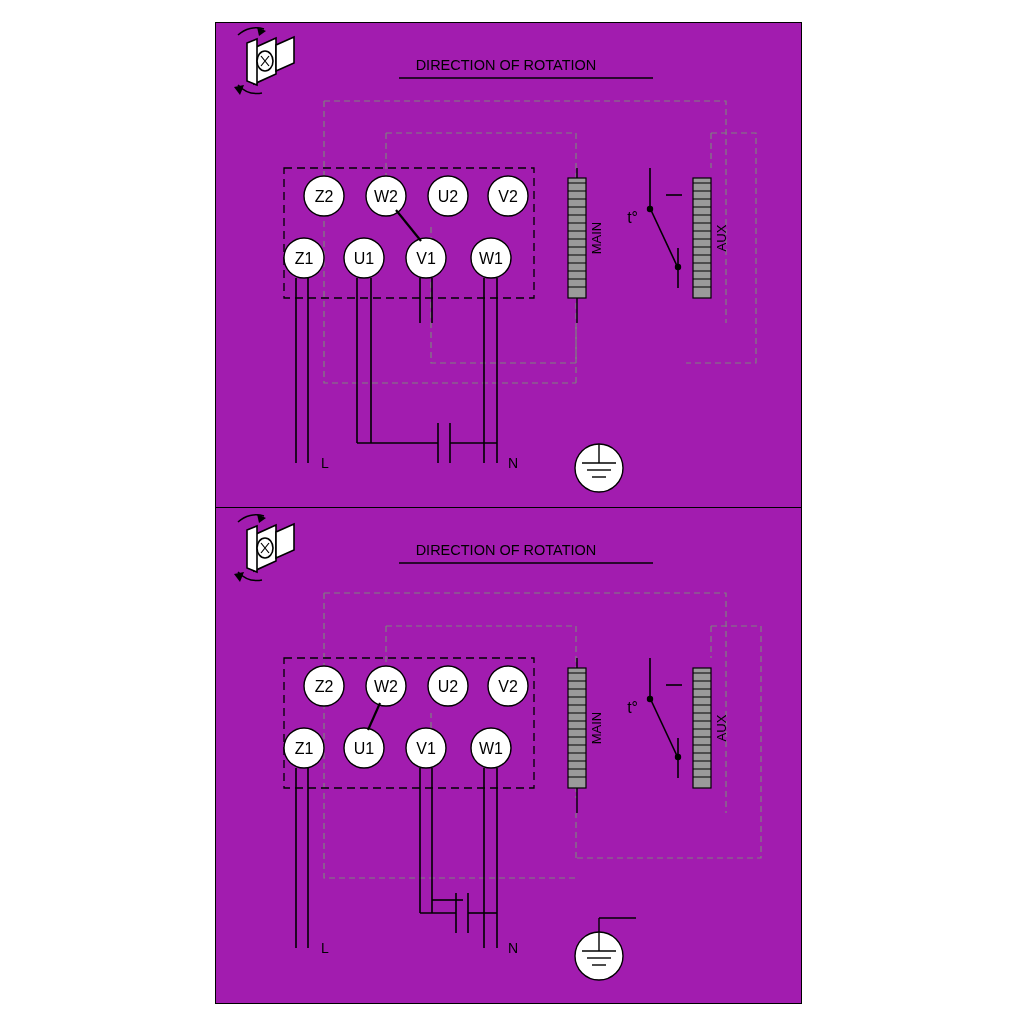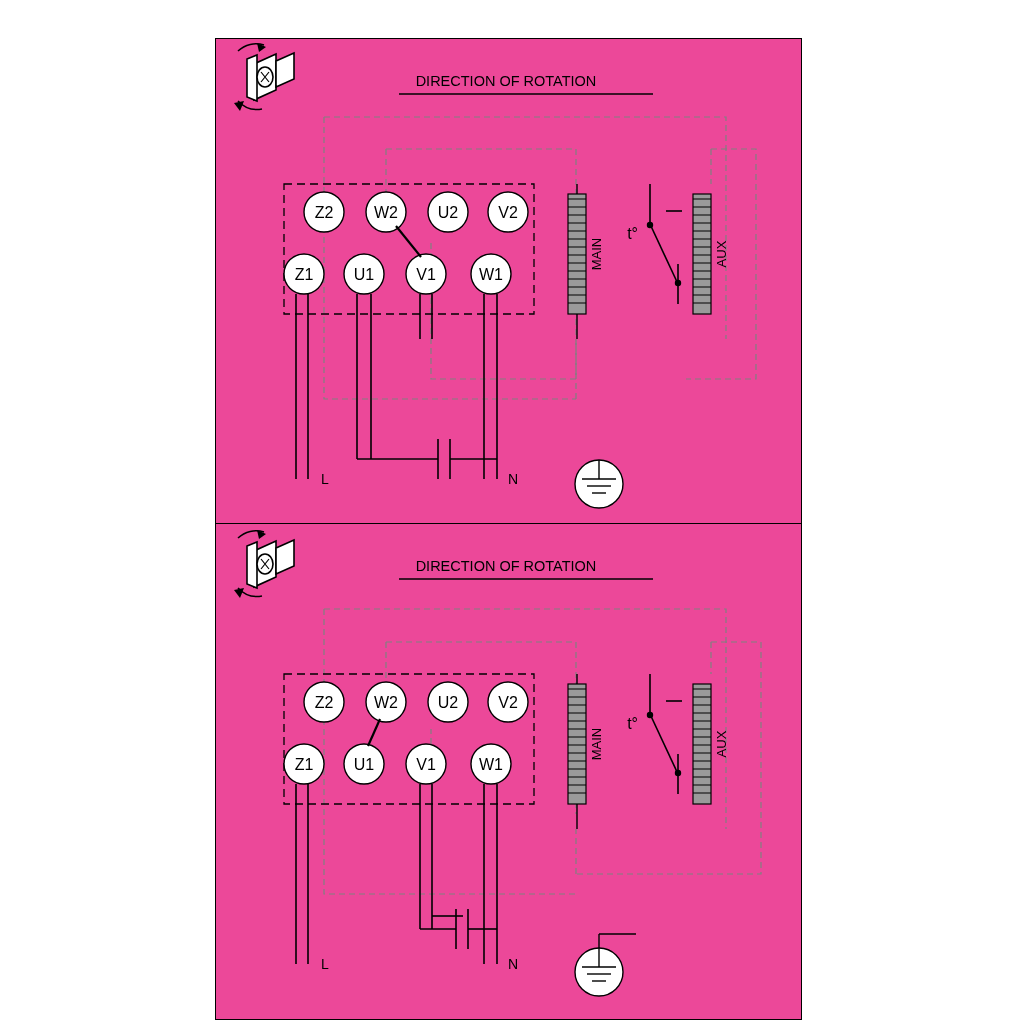--- a/index.html
+++ b/index.html
@@ -1,18 +1,18 @@
 <!DOCTYPE html>
 <html><head>
 <meta charset="utf-8">
 <style>
   html,body{margin:0;padding:0;background:#ffffff;}
   body{width:1024px;height:1024px;font-family:"Liberation Sans",sans-serif;overflow:hidden;}
   #sheet{position:relative;width:1024px;height:1024px;}
-  .panel{position:absolute;border:1.5px solid #000;background:#ec4899;margin-top:16px;}
+  .panel{position:absolute;border:1.5px solid #000;background:#a21caf;}
   .panel-top{left:215px;top:22px;width:585px;height:485px;}
   .panel-bottom{left:215px;top:507px;width:585px;height:495px;}
   svg{display:block;}
   .txt{font-family:"Liberation Sans",sans-serif;fill:#000;}
 </style>
 </head>
 <body>
 
 <div id="sheet">
 

